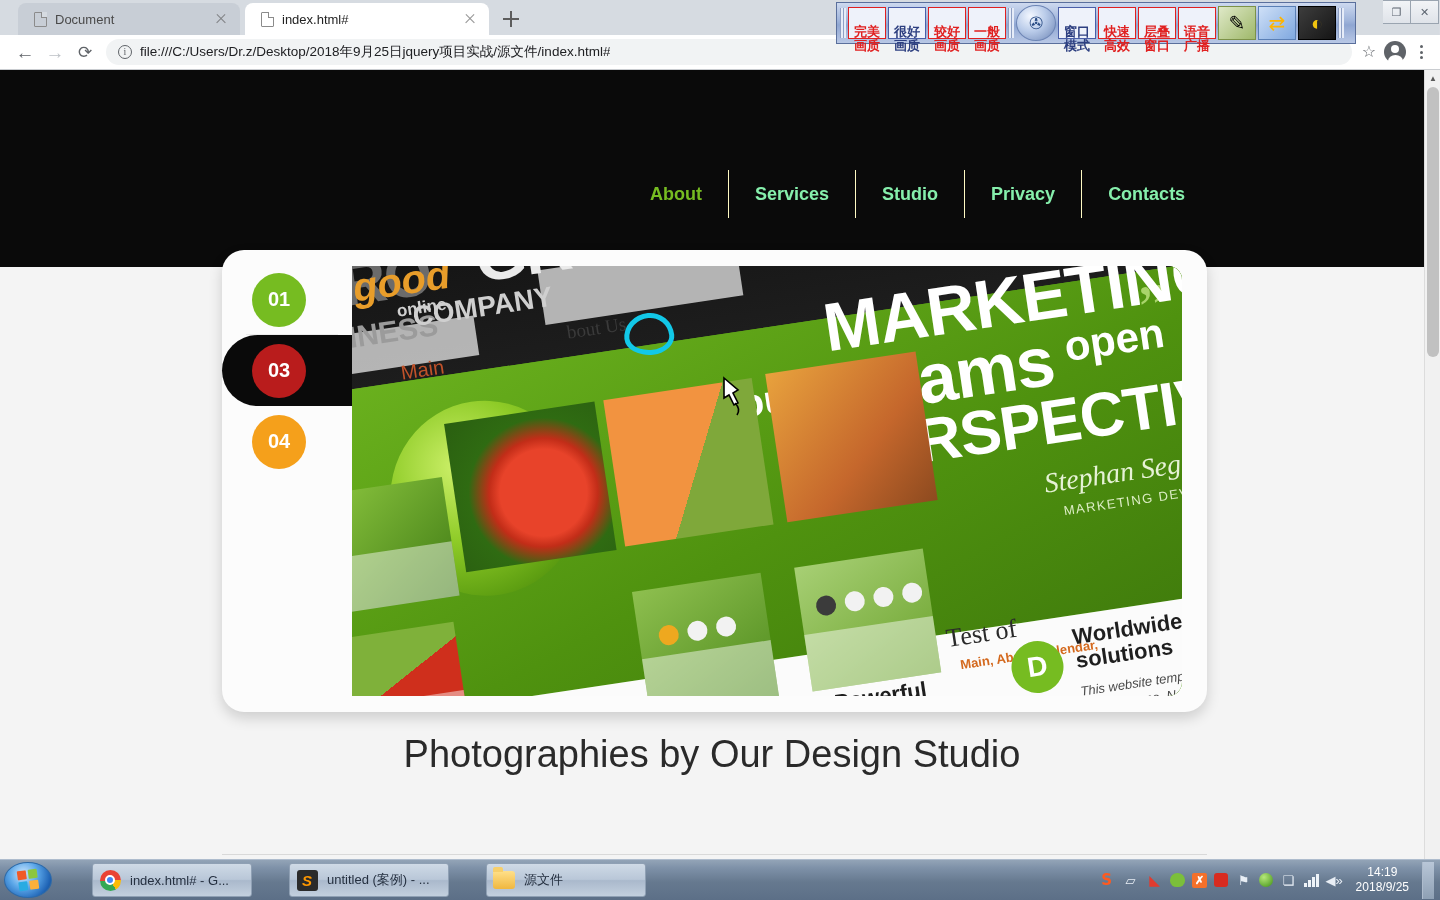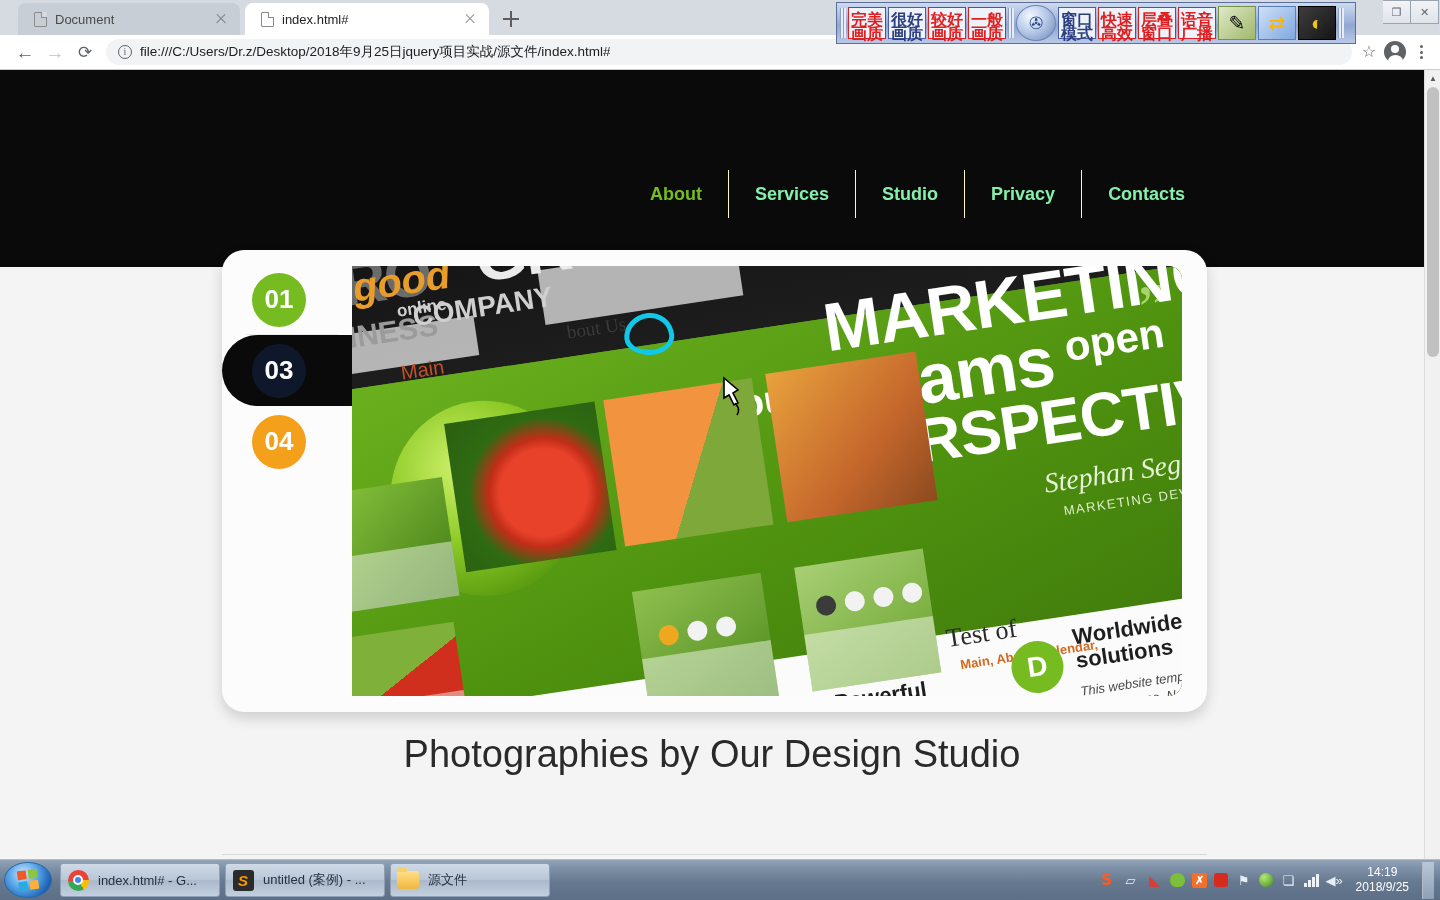--- a/index.html
+++ b/index.html
@@ -80,21 +80,21 @@
   
   .cn-toolbar{
     position:absolute; left:836px; top:2px; width:520px; height:42px; z-index:50;
     background:linear-gradient(180deg,#cdd9ef 0%,#9eb3da 45%,#8fa6d2 55%,#b9c8e6 100%);
     border:1px solid #5a6f9c; display:flex; align-items:center; padding:0 3px; gap:2px;
   }
   .cn-grip{ width:6px; height:30px; flex:0 0 auto;
     background:repeating-linear-gradient(90deg,#8fa0c4 0 1px,#e6ecf8 1px 3px); }
   .cn-btn{
     flex:0 0 auto; width:38px; height:32px; border:1.6px solid #e02020; background:#eef2fa;
-    color:#e02020; font-size:16px; line-height:14px; text-align:center; padding-top:5px;
+    color:#e02020; font-size:13px; line-height:14px; text-align:center; padding-top:17px;
     font-family:"DejaVu Sans", sans-serif; font-weight:bold;
   }
   .cn-btn.blue{ border-color:#4b5fa8; color:#2d3f80; }
   .cn-ball{ flex:0 0 auto; width:40px; height:36px; border-radius:50%;
     background:radial-gradient(circle at 35% 30%, #f3f7ff 0%, #b9cbe9 45%, #6d85b5 100%);
     border:1px solid #6d85b5; display:flex; align-items:center; justify-content:center;
     font-size:17px; color:#2b4d86; }
   .cn-img{ flex:0 0 auto; width:38px; height:34px; display:flex; align-items:center;
            justify-content:center; font-size:20px; }
   .cn-img.i1{ background:linear-gradient(135deg,#dfe9c8,#9fb86a); border:1px solid #7c9148; }
@@ -131,21 +131,21 @@
   .slider-nav{ position:absolute; left:0; top:14px; width:130px; }
   .snav{
     position:relative; width:130px; height:71px; display:flex; align-items:center;
   }
   .snav .pill{
     position:absolute; left:0; top:0; width:130px; height:71px; border-radius:36px 0 0 36px;
   }
   .snav.active .pill{ background:#0a0a0a; }
   .snav .bub{
     position:relative; margin-left:30px; width:54px; height:54px; border-radius:50%;
-    color:#fff; font-size:26px; font-weight:bold; display:flex; align-items:center;
+    color:#fff; font-size:20px; font-weight:bold; display:flex; align-items:center;
     justify-content:center; z-index:2;
   }
   .snav .sep{ position:absolute; left:24px; bottom:0; width:92px; height:1px; background:#ececec; }
 
   .slide{
     position:absolute; left:130px; top:16px; width:830px; height:430px; overflow:hidden;
     border-radius:0 14px 14px 0;
     background:#4f8a14;
   }
   .slide .shot{
@@ -267,21 +267,21 @@
   .orb i{ display:block; border-radius:1px; }
   .orb i:nth-child(1){ background:#f05a28; }
   .orb i:nth-child(2){ background:#8cc63f; }
   .orb i:nth-child(3){ background:#29abe2; }
   .orb i:nth-child(4){ background:#fbb03b; }
   .tbtn{
     height:34px; flex:0 0 auto; margin-right:5px; padding:0 12px 0 6px;
     min-width:160px; display:flex; align-items:center; gap:9px;
     background:linear-gradient(180deg,#cfdae6 0%,#b9c7d8 48%,#aab9cc 52%,#c3d0de 100%);
     border:1px solid #8fa0b4; border-radius:3px;
-    font-size:13px; color:#253040; white-space:nowrap; overflow:hidden;
+    font-size:13px; color:#253040; white-space:nowrap; overflow:hidden;margin-left:32px;
   }
   .tb-ico{ width:22px; height:22px; flex:0 0 auto; display:flex; align-items:center; justify-content:center;}
   .chrome-ico{ width:21px; height:21px; border-radius:50%;
     background:conic-gradient(from -30deg,#ea4335 0 33%,#fbbc05 33% 50%,#34a853 50% 83%,#ea4335 83% 100%);
     position:relative; }
   .chrome-ico:after{ content:""; position:absolute; left:5.5px; top:5.5px; width:10px; height:10px;
     border-radius:50%; background:#4285f4; border:2px solid #fff; box-sizing:border-box;}
   .subl-ico{ width:21px; height:21px; background:#2b2b2b; border-radius:3px; color:#ff9800;
     display:flex; align-items:center; justify-content:center; font-size:15px; font-weight:bold;
     font-style:italic; }
@@ -395,21 +395,21 @@
     <div class="slider-card">
 
       <div class="slider-nav">
         <div class="snav">
           <span class="pill"></span>
           <span class="bub" style="background:#76bc21">01</span>
           <span class="sep"></span>
         </div>
         <div class="snav active">
           <span class="pill"></span>
-          <span class="bub" style="background:#0f172a">03</span>
+          <span class="bub" style="background:#b91c1c">03</span>
         </div>
         <div class="snav">
           <span class="pill"></span>
           <span class="bub" style="background:#f5a01b">04</span>
         </div>
       </div>
 
       <div class="slide">
         <div class="shot">
           <div class="band-dark"></div>

